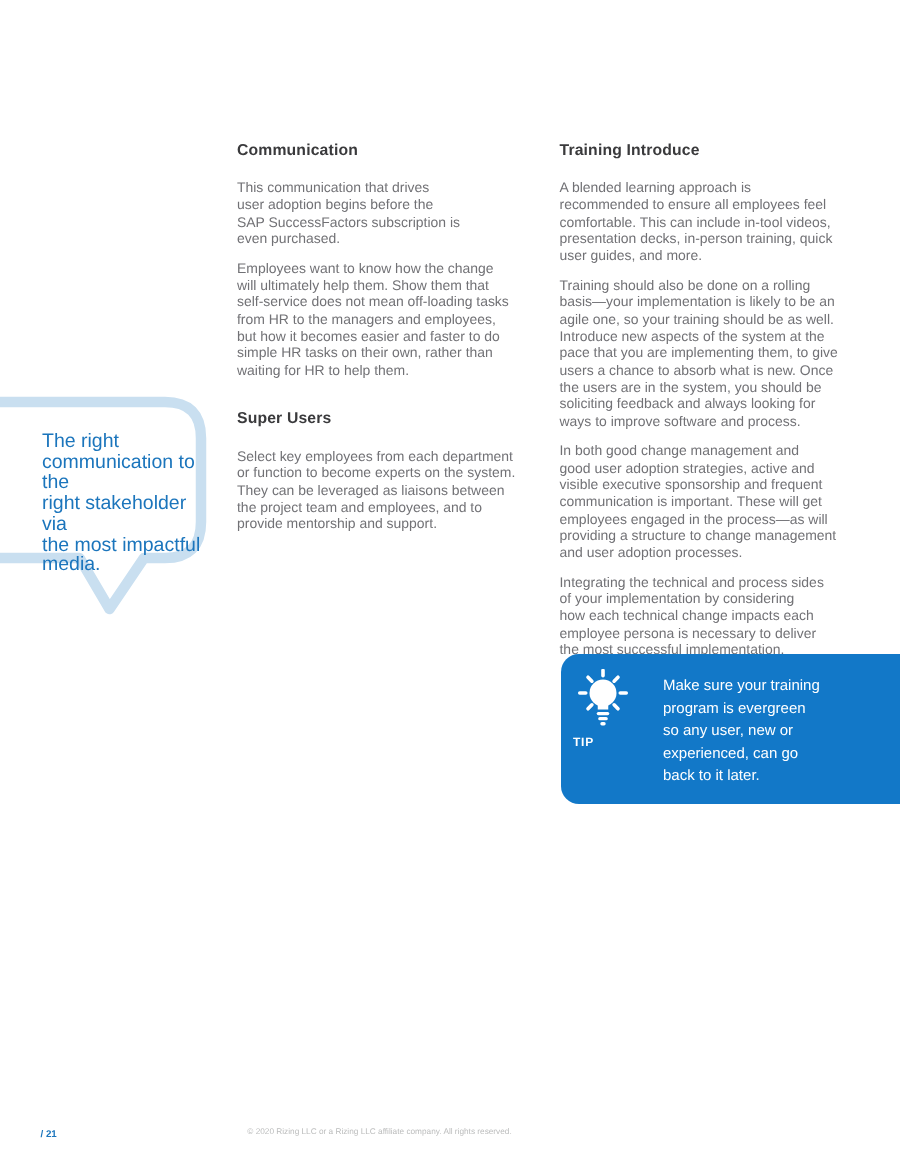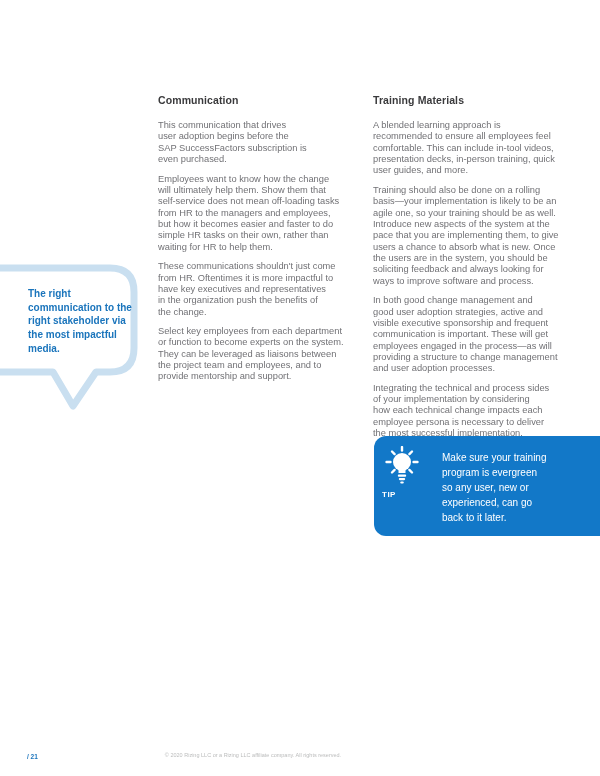--- a/index.html
+++ b/index.html
@@ -50,23 +50,23 @@
     top: 258px;
     width: 160px;
     height: 160px;
     overflow: visible;
   }
   .callout {
     position: absolute;
     left: 28px;
     top: 287px;
     width: 110px;
-    font-size: 10px;
+    font-size: 13px;
     line-height: 13.7px;
-    font-weight: bold;
+    font-weight: normal;
     color: #1b75bc;
     white-space: pre-line;
     z-index: 2;
   }
 
   
   .tipbox {
     position: absolute;
     left: 374px;
     top: 436px;
@@ -139,34 +139,30 @@
 user adoption begins before the
 SAP SuccessFactors subscription is
 even purchased.</p>
     <p>Employees want to know how the change
 will ultimately help them. Show them that
 self-service does not mean off-loading tasks
 from HR to the managers and employees,
 but how it becomes easier and faster to do
 simple HR tasks on their own, rather than
 waiting for HR to help them.</p>
-    <p>These communications shouldn't just come
-from HR. Oftentimes it is more impactful to
-have key executives and representatives
-in the organization push the benefits of
-the change.</p>
+    <h3 class="mt">Super Users</h3>
     <p>Select key employees from each department
 or function to become experts on the system.
 They can be leveraged as liaisons between
 the project team and employees, and to
 provide mentorship and support.</p>
   </div>
 
   <div class="col col-right">
-    <h3>Training Materials</h3>
+    <h3>Training Introduce</h3>
     <p>A blended learning approach is
 recommended to ensure all employees feel
 comfortable. This can include in-tool videos,
 presentation decks, in-person training, quick
 user guides, and more.</p>
     <p>Training should also be done on a rolling
 basis—your implementation is likely to be an
 agile one, so your training should be as well.
 Introduce new aspects of the system at the
 pace that you are implementing them, to give

